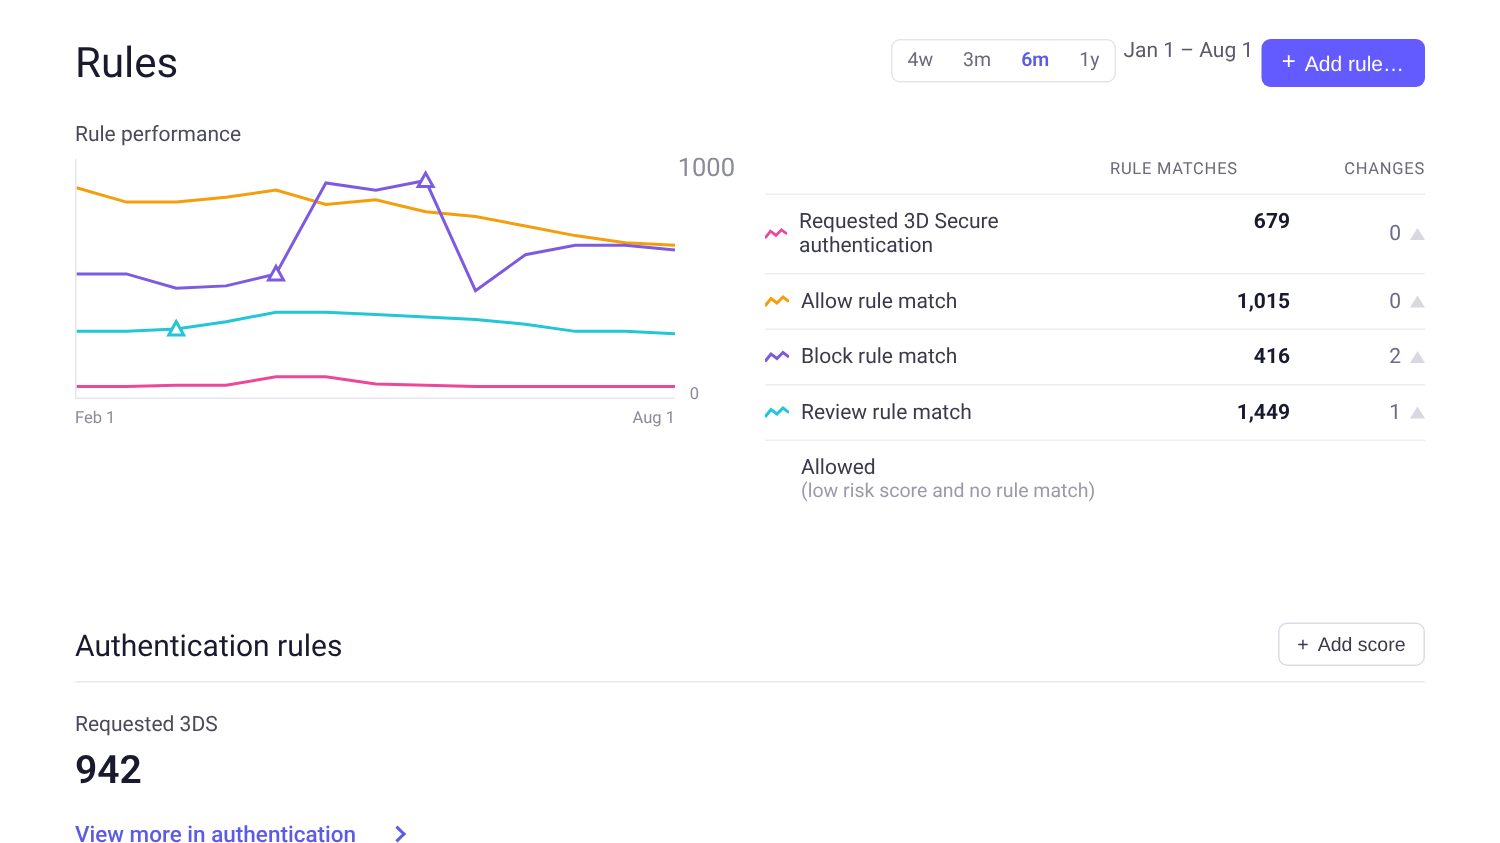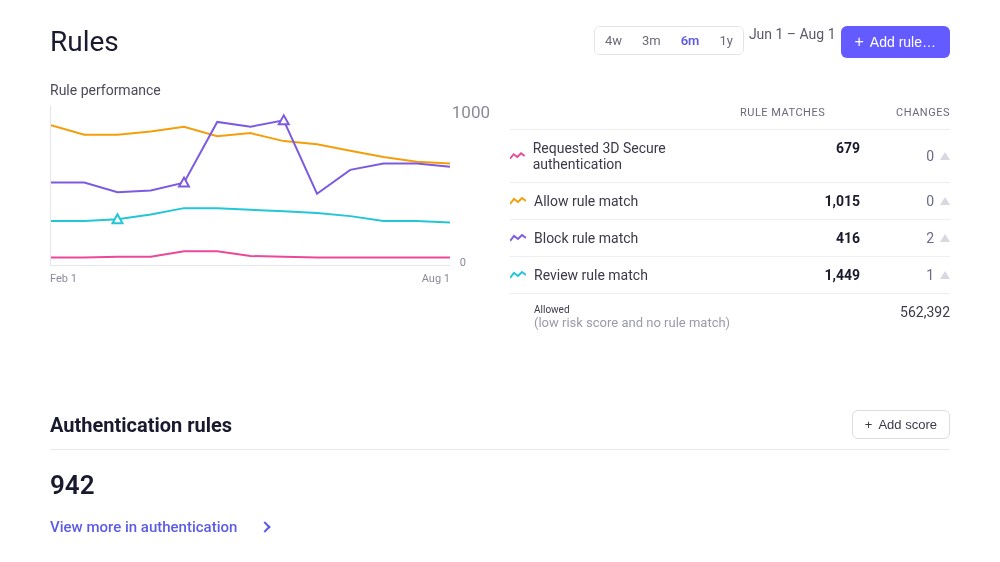--- a/index.html
+++ b/index.html
@@ -28,46 +28,46 @@
 .th-row .c-matches{width:120px;text-align:left}
 .th-row .c-changes{width:90px;text-align:right}
 .tr{display:flex;padding:10px 0;border-top:1px solid #eee}
 .tr .c-name{flex:1;display:flex;align-items:center;gap:8px;font-size:14px;color:#3a3a4a}
 .tr .c-matches{width:120px;text-align:right;font-size:14px;font-weight:700}
 .tr .c-changes{width:90px;text-align:right;font-size:14px;color:#6a6a8a;display:flex;justify-content:flex-end;align-items:center;gap:6px}
 .tri{display:inline-block;width:0;height:0;border-left:5px solid transparent;border-right:5px solid transparent;border-bottom:8px solid #d8d8e0}
 .srs-icon{display:inline-block;width:16px;height:10px}
 .allowed-row{display:flex;padding:12px 0 0 24px}
 .allowed-left{flex:1}
-.allowed-title{font-size:10px;color:#3a3a4a}
+.allowed-title{font-size:14px;color:#3a3a4a}
 .allowed-sub{font-size:13px;color:#9a9aaa}
 .allowed-val{width:210px;text-align:right;font-size:14px;color:#3a3a4a}
 .auth-section{margin-top:70px}
 .auth-header{display:flex;justify-content:space-between;align-items:center;margin-bottom:10px}
-.auth-title{font-size:20px;font-weight:700}
+.auth-title{font-size:20px;font-weight:400}
 .btn-secondary{background:#fff;border:1px solid #dcdce4;border-radius:6px;padding:6px 12px;font-size:13px;cursor:pointer;display:flex;align-items:center;gap:6px;color:#3a3a4a}
 .hr{border:none;border-top:1px solid #e8e8ee;margin:8px 0 20px}
 .stat-label{font-size:14px;color:#4a4a5a}
 .stat-val{font-size:26px;font-weight:600;margin-top:8px}
 .viewmore{color:#5c5be5;font-size:15px;font-weight:500;margin-top:18px;cursor:pointer;display:flex;align-items:center;gap:24px}
 .chev{border:solid #5c5be5;border-width:0 2px 2px 0;display:inline-block;padding:3px;transform:rotate(-45deg)}
 </style>
 </head>
 <body>
 
 <div class="header">
   <h1 class="title">Rules</h1>
   <div class="header-right">
     <div class="range-picker">
       <div class="range-opt">4w</div>
       <div class="range-opt">3m</div>
       <div class="range-opt active">6m</div>
       <div class="range-opt">1y</div>
     </div>
-    <div class="date-range">Jun 1 – Aug 1</div>
+    <div class="date-range">Jan 1 – Aug 1</div>
     <button class="btn-primary">
       <span class="plus">+</span>
       <span>Add rule…</span>
     </button>
   </div>
 </div>
 
 <div class="perf-section">
   <div class="perf-title">Rule performance</div>
   <div class="perf-row">
@@ -138,34 +138,34 @@
             <div class="c-changes">1<span class="tri"></span></div>
           </div>
         </div>
       <div class="tr" style="border-top:1px solid #eee">
         <div class="allowed-row" style="flex:1;padding:0 0 0 24px">
           <div class="allowed-left">
             <div class="allowed-title">Allowed</div>
             <div class="allowed-sub">(low risk score and no rule match)</div>
           </div>
         </div>
-        <div class="allowed-val">562,392</div>
       </div>
     </div>
   </div>
 </div>
 
 <div class="auth-section">
   <div class="auth-header">
     <h2 class="auth-title">Authentication rules</h2>
     <button class="btn-secondary">
       <span>+</span>
       <span>Add score</span>
     </button>
   </div>
   <hr class="hr">
+  <div class="stat-label">Requested 3DS</div>
   <div class="stat-val">942</div>
   <div class="viewmore">
     <span>View more in authentication</span>
     <span class="chev"></span>
   </div>
 
 </div>
 
 </body></html>

